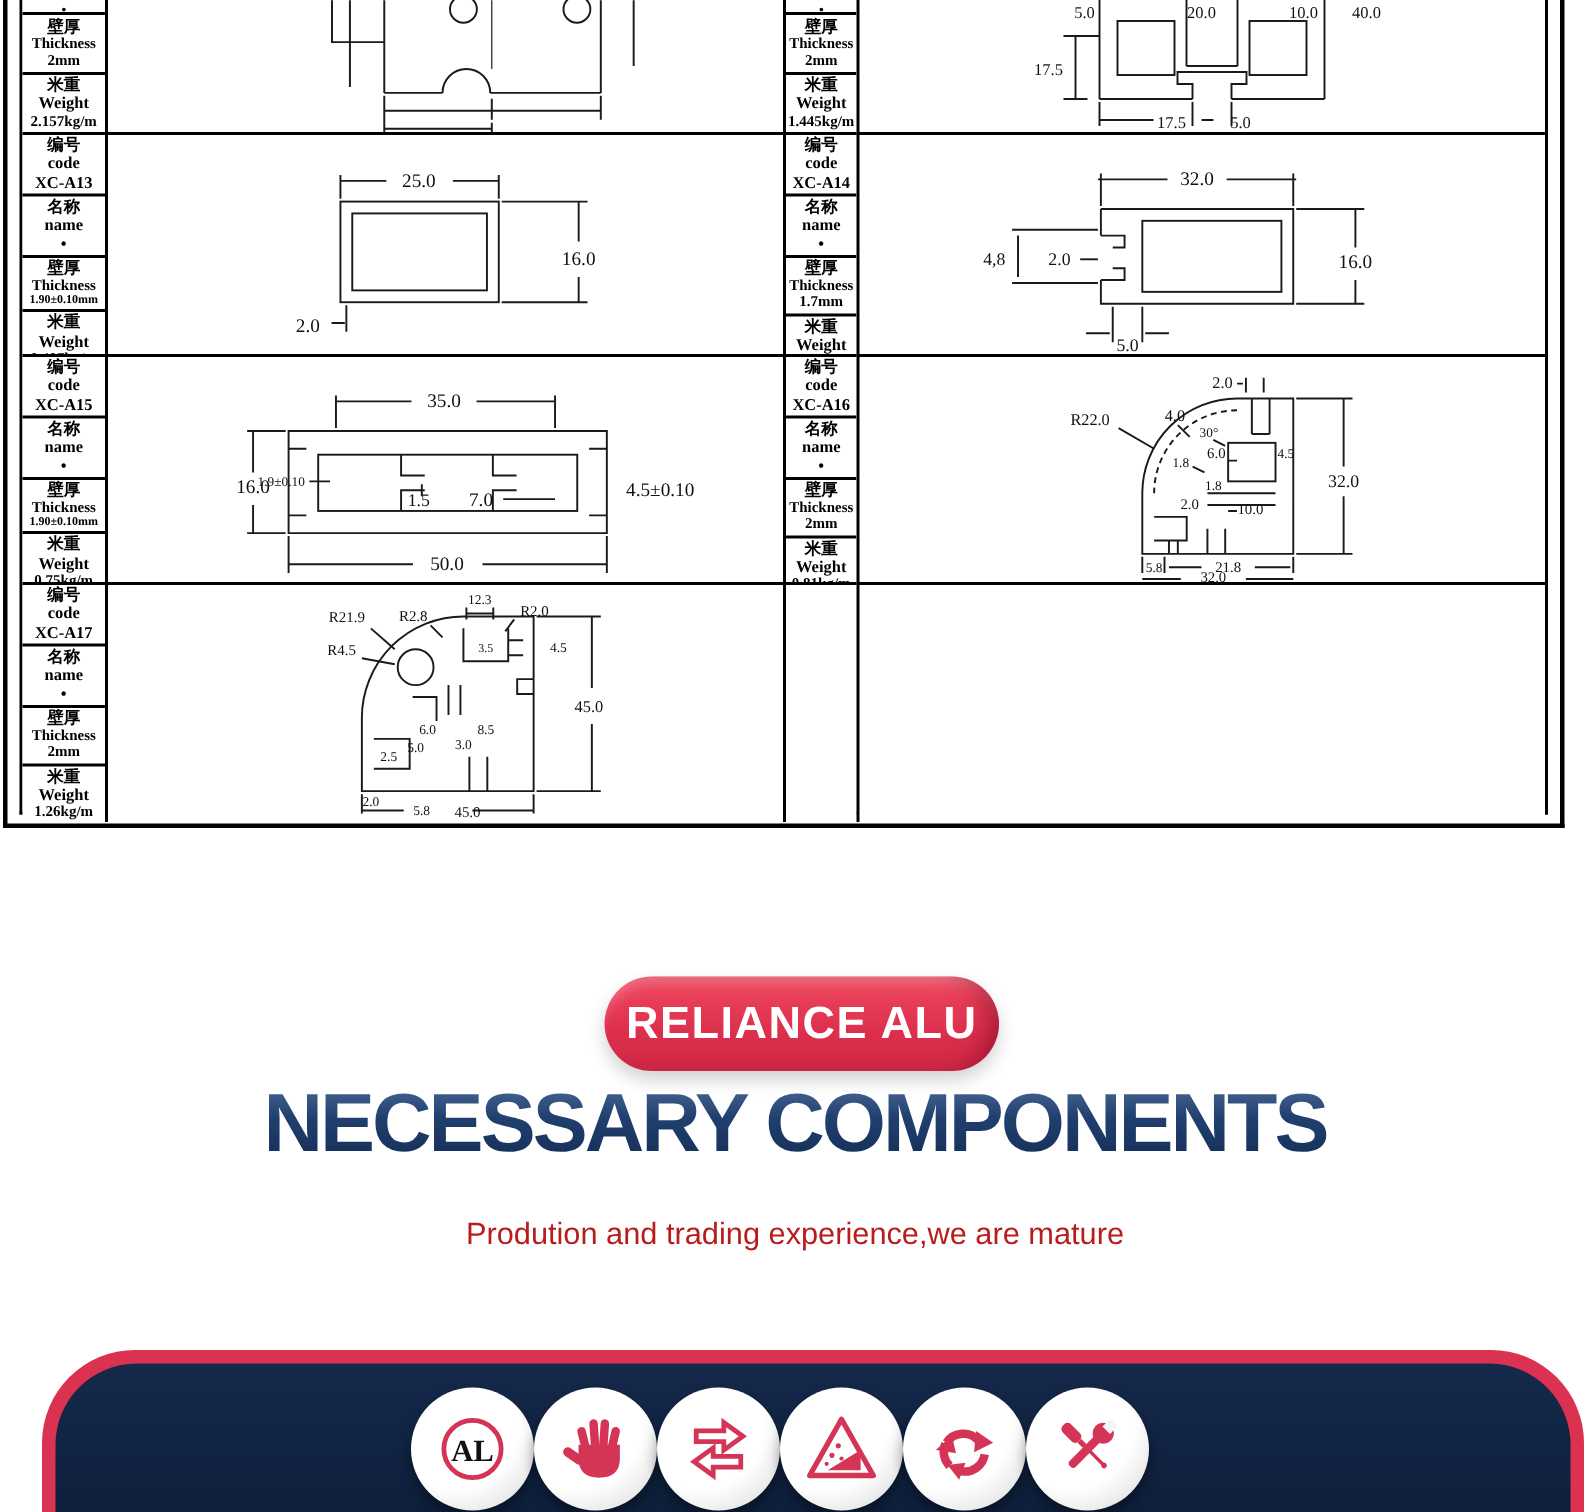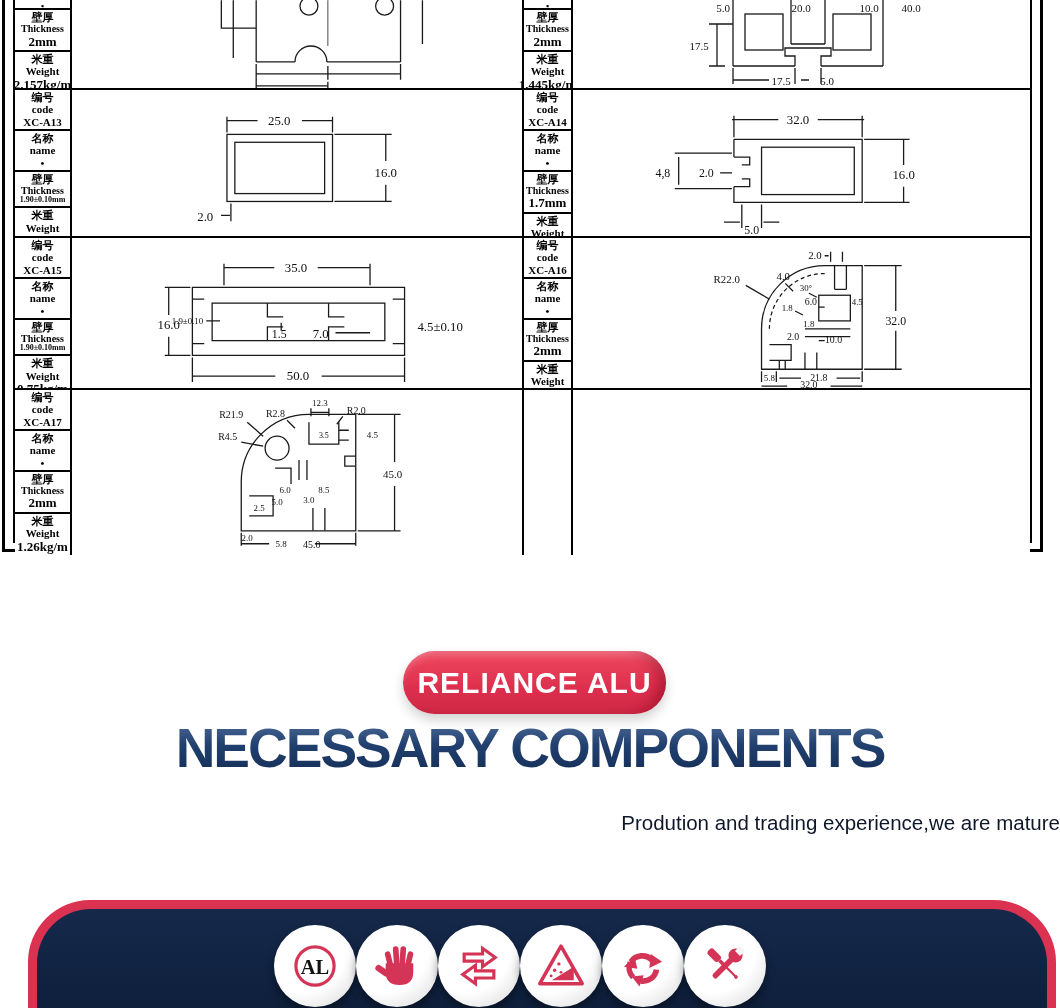--- a/index.html
+++ b/index.html
@@ -16,21 +16,21 @@
           grid-template-columns:55px 452px 49px 1fr;
           grid-template-rows:88px 148px 152px 1fr; }
   .cell { position:relative; background:#fff; }
   .bt { border-top:2px solid #000; }
   .bl { border-left:2px solid #000; }
   .lgroup { display:flex; flex-direction:column; }
   .lcell { flex:1; display:flex; flex-direction:column; justify-content:center;
            align-items:center; text-align:center; border-bottom:2px solid #000;
            font-weight:bold; font-size:11px; line-height:1.12; padding:1px 0; color:#000; }
   .lcell:last-child { border-bottom:none; }
-  .lcell .val { font-size:13px; }
+  .lcell .val { font-size:10px; }
   .lcell .val-sm { font-size:8px;text-align:right; }
   .lcell .uname { }
   .dotcell { flex:none; height:10px; font-size:9px; justify-content:flex-start; }
   .draw svg { position:absolute; inset:0; width:100%; height:100%; }
   .dim { stroke:#1a1a1a; stroke-width:1.3; fill:none; }
   text { fill:#111; font-family:"Liberation Serif",serif; }
 
   
   .badge { position:absolute; left:403px; top:651px; width:263px; height:63px;
            border-radius:32px;
@@ -39,22 +39,22 @@
                        inset 0 10px 10px -7px rgba(255,255,255,.35),
                        0 6px 12px rgba(0,0,0,.18);
            display:flex; align-items:center; justify-content:center;
            color:#fff; font:bold 30px "Liberation Sans",sans-serif; letter-spacing:1px; }
   .heading { position:absolute; left:0; top:716px; width:100%; text-align:center;
            font:bold 55px "Liberation Sans",sans-serif; letter-spacing:-2px;
            color:#1e3a6b;
            background:linear-gradient(180deg,#56749f 0%,#21406f 45%,#122b52 100%);
            -webkit-background-clip:text; background-clip:text;
            -webkit-text-fill-color:transparent; }
-  .subtitle { position:absolute; left:0; top:813px; width:100%; text-align:right;
-           font:20.5px "Liberation Sans",sans-serif; color:#0f172a; line-height:1.0; }
+  .subtitle { position:absolute; left:0; top:813px; width:100%; text-align:center;
+           font:20.5px "Liberation Sans",sans-serif; color:#b91c1c; line-height:1.0; }
 
   
   .band { position:absolute; left:28px; right:4px; top:900px; height:130px;
           background:#da3250; border-radius:62px 62px 0 0; }
   .band-inner { position:absolute; left:9px; right:9px; top:9px; bottom:0;
           background:linear-gradient(180deg,#16294b,#0c1d38);
           border-radius:54px 54px 0 0; }
   .icons { display:flex; justify-content:center; padding:16px 66px 13px 22px; }
   .circle { width:82px; height:82px; border-radius:50%;
           background:radial-gradient(circle at 35% 30%, #ffffff 55%, #e6e6e6 82%, #cfcfcf 100%);

